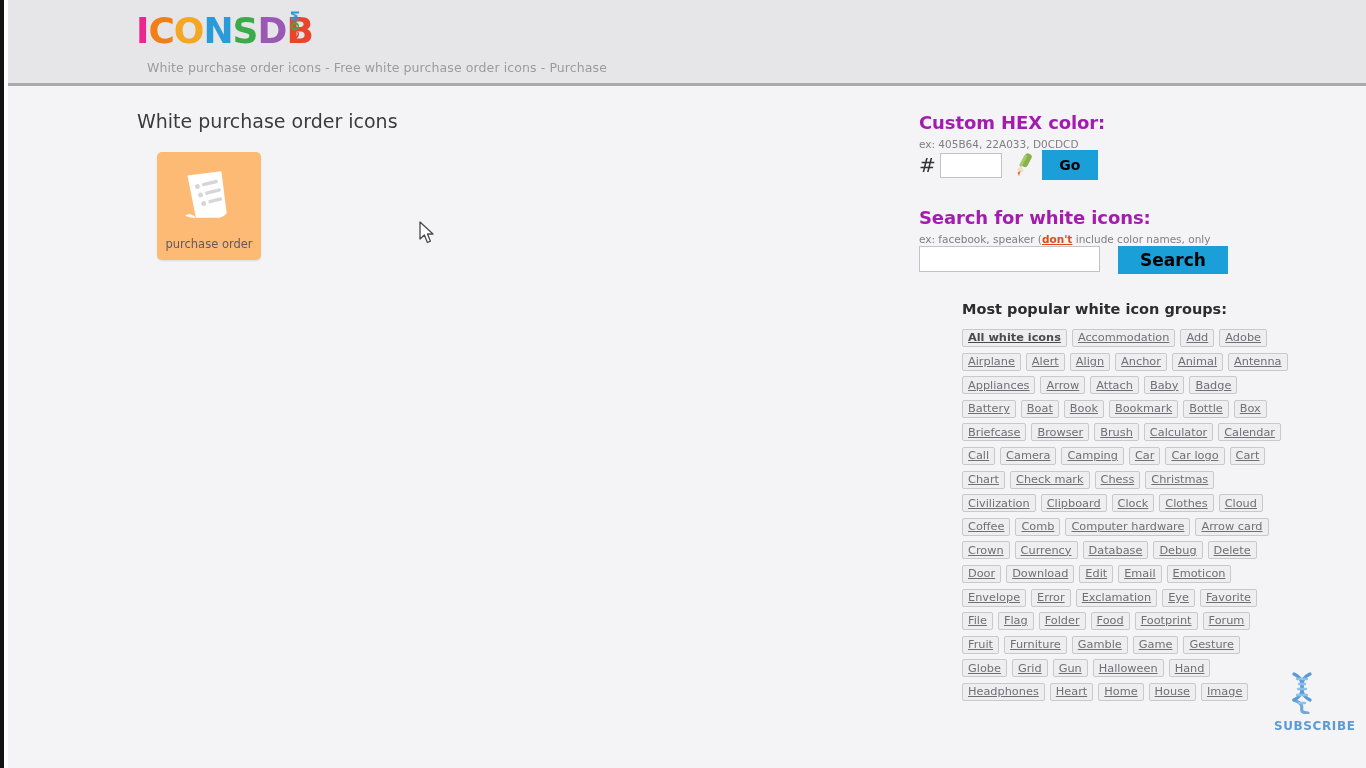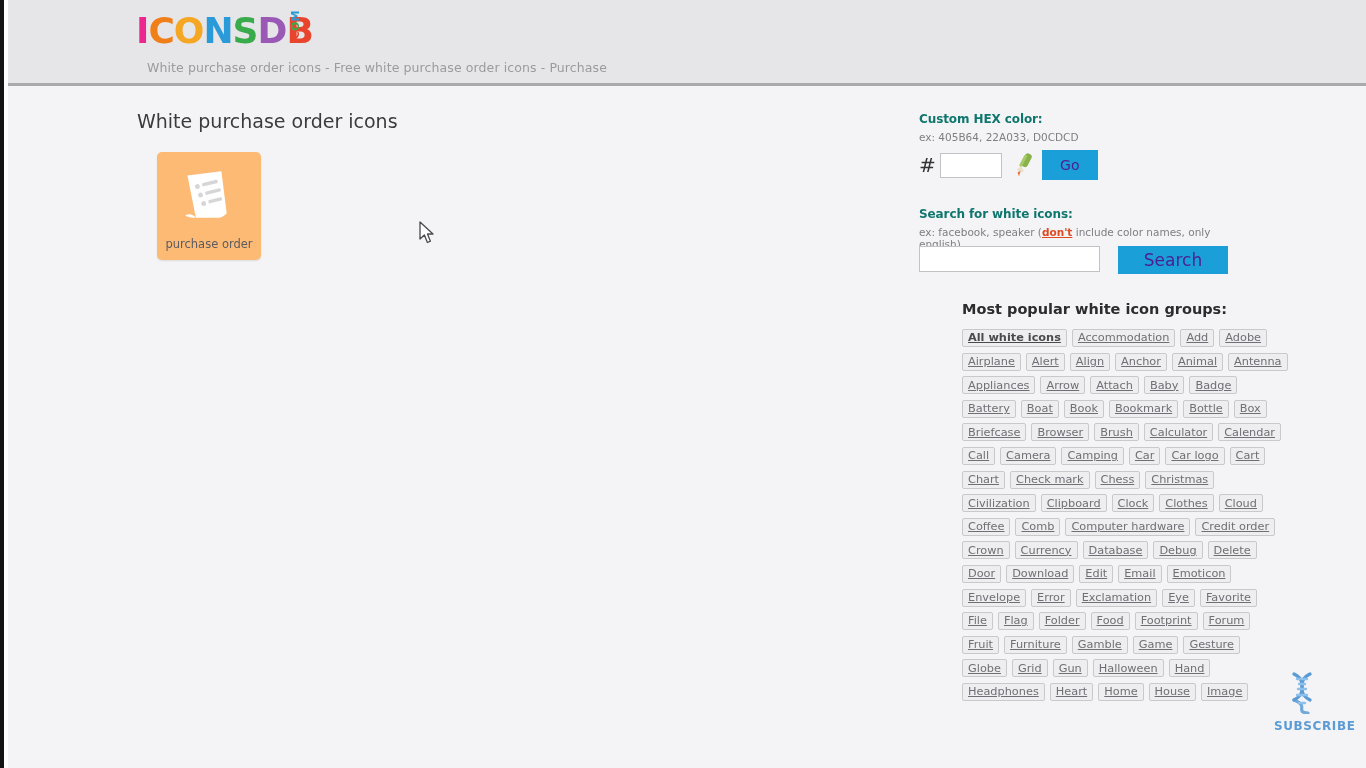--- a/index.html
+++ b/index.html
@@ -98,22 +98,22 @@
     text-align: center;
     font-size: 11.5px;
     color: #5b5b60;
     font-family: "DejaVu Sans", sans-serif;
   }
 
   
   .sidebar { position: absolute; left: 919px; top: 0; width: 300px; }
 
   .side-h {
-    color: #0f766e;
-    font-size: 12px;
+    color: #a21caf;
+    font-size: 18px;
     font-weight: bold;
     font-family: "DejaVu Sans", sans-serif;
     letter-spacing: -0.1px;
   }
   .side-ex {
     color: #7e7e83;
     font-size: 10.5px;
     font-family: "DejaVu Sans", sans-serif;
     margin-top: 5px;
   }
@@ -138,23 +138,23 @@
     border: 1px solid #c3c3c6;
     background: #fff;
     outline: none;
     font-size: 12px;
     padding: 0 4px;
     font-family: "Liberation Sans", sans-serif;
   }
   .dropper { margin: 0 8px 0 10px; cursor: pointer; line-height: 0; }
   .btn-blue {
     background: #1b9fd8;
-    color: #4c1d95;
+    color: #000000;
     border: none;
-    font-weight: normal;
+    font-weight: bold;
     font-family: "DejaVu Sans", sans-serif;
     cursor: pointer;
     line-height: 1;
   }
   .btn-go { width: 56px; height: 30px; font-size: 14px; }
 
   .search-block { position: absolute; left: 0; top: 207px; width: 300px; }
   .search-row { position: absolute; left: 0; top: 39px; display: flex; }
   .search-input {
     width: 181px; height: 26px;
@@ -342,21 +342,21 @@
           <a class="tag" href="#">Civilization</a>
           <a class="tag" href="#">Clipboard</a>
           <a class="tag" href="#">Clock</a>
           <a class="tag" href="#">Clothes</a>
           <a class="tag" href="#">Cloud</a>
         </div>
         <div class="tag-row">
           <a class="tag" href="#">Coffee</a>
           <a class="tag" href="#">Comb</a>
           <a class="tag" href="#">Computer hardware</a>
-          <a class="tag" href="#">Credit order</a>
+          <a class="tag" href="#">Arrow card</a>
         </div>
         <div class="tag-row">
           <a class="tag" href="#">Crown</a>
           <a class="tag" href="#">Currency</a>
           <a class="tag" href="#">Database</a>
           <a class="tag" href="#">Debug</a>
           <a class="tag" href="#">Delete</a>
         </div>
         <div class="tag-row">
           <a class="tag" href="#">Door</a>

